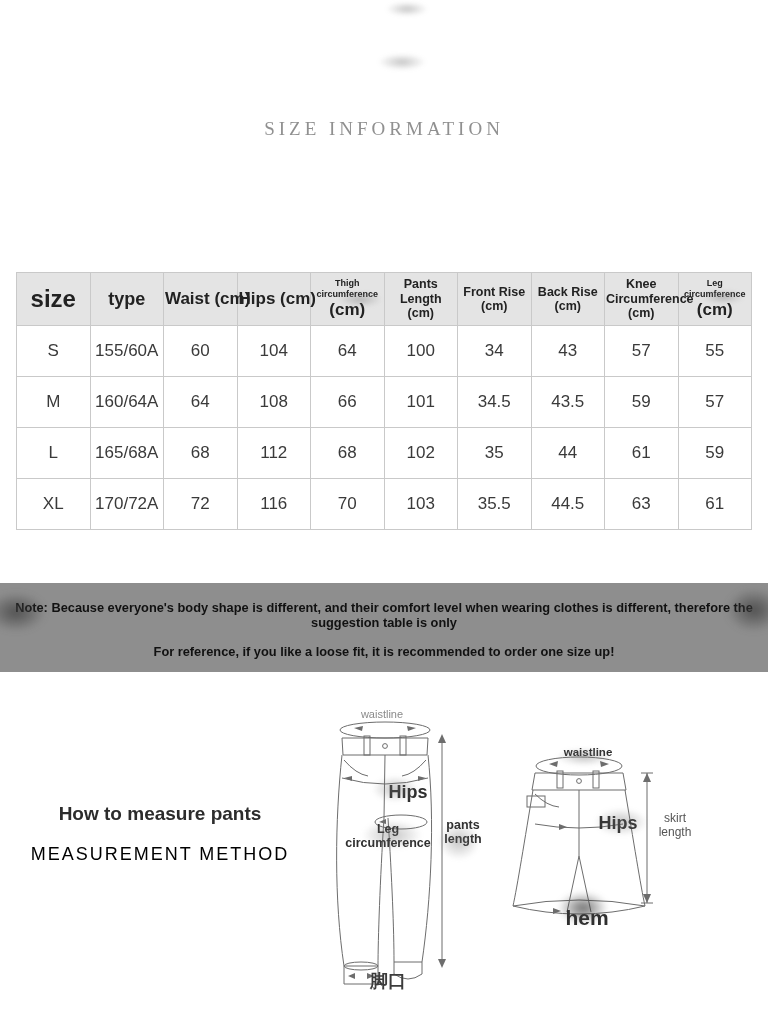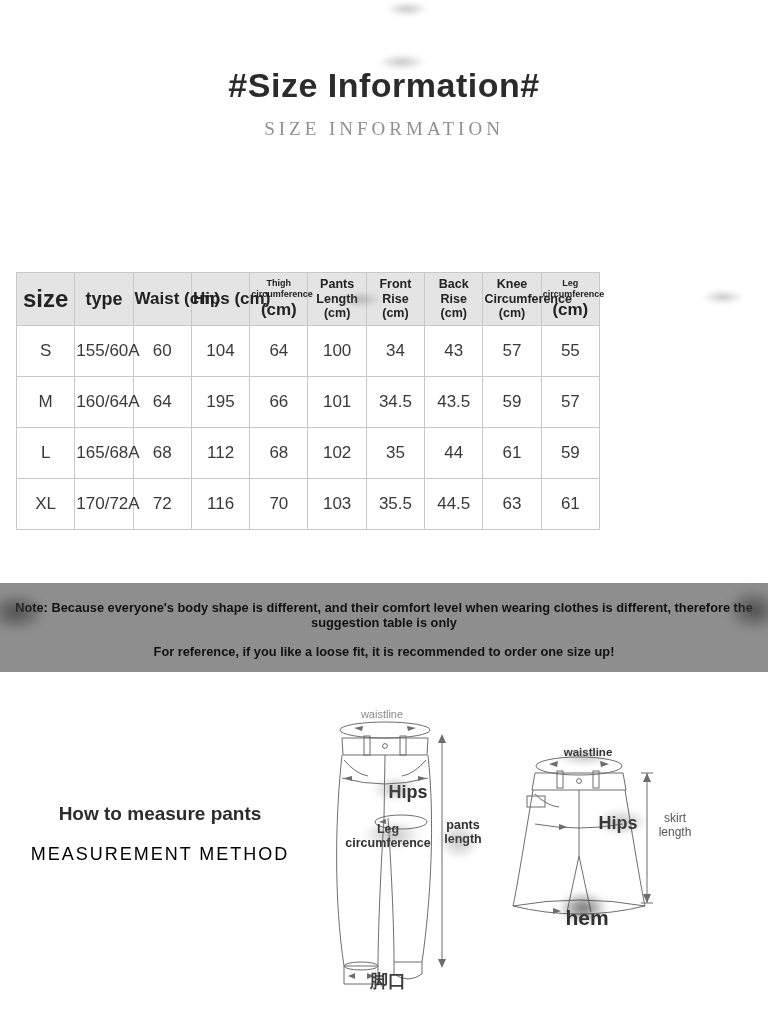--- a/index.html
+++ b/index.html
@@ -13,21 +13,21 @@
   .page-subtitle { position:absolute; top:118px; left:0; width:768px; text-align:center;
     font-size:19px; font-weight:400; color:#909090; letter-spacing:4px;font-family:Liberation Serif, serif; }
 
   
   .choose-banner { position:absolute; top:168px; left:16px; width:736px; height:52px;
     background:#d3d3d3; display:flex; align-items:center; justify-content:center; }
   .choose-banner span { font-size:13px; font-weight:600; color:#1f1f1f; }
 
   
   .size-table-wrap { position:absolute; top:272px; left:16px; width:736px; }
-  table.size-table { width:584px; border-collapse:collapse; table-layout:fixed; background:#15803d; }
+  table.size-table { width:736px; border-collapse:collapse; table-layout:fixed; background:#15803d; }
   table.size-table col { width:10%; }
   table.size-table th, table.size-table td { border:1px solid #c9c9c9; text-align:center; vertical-align:middle; padding:0 1px; overflow:visible; }
   table.size-table thead th { background:#e4e4e4; height:53px; font-weight:700; color:#222; font-size:12px; line-height:1.15; }
   table.size-table tbody td { height:51px; background:#fff; color:#3a3a3a; font-size:17px; font-weight:400; }
   th.h-size { font-size:24px !important; }
   th.h-type { font-size:18px !important;margin-top:16px; }
   th.h-waist, th.h-hips { font-size:17px !important; white-space:nowrap; }
   th.h-midsize { font-size:12.5px !important; }
   th.h-small .lbl { display:block; font-size:9px; font-weight:700; }
   th.h-small .unit { display:block; font-size:17px; font-weight:600; margin-top:1px;text-align:center; }
@@ -72,21 +72,20 @@
   .smudge { position:absolute; pointer-events:none; border-radius:50%;
     background:radial-gradient(closest-side, rgba(80,80,80,0.55), rgba(120,120,120,0)); filter:blur(2px); }
   .smudge.light { background:radial-gradient(closest-side, rgba(110,110,110,0.4), rgba(140,140,140,0)); }
   .smudge.dark { background:radial-gradient(closest-side, rgba(60,60,60,0.75), rgba(100,100,100,0)); filter:blur(3px); }
 </style>
 </head>
 <body>
 
 <div class="canvas">
 
-  <div class="page-title">#Size Information#</div>
   <div class="page-subtitle">SIZE INFORMATION</div>
 
 
   <div class="size-table-wrap">
     <table class="size-table">
       <colgroup>
           <col>
           <col>
           <col>
           <col>
@@ -127,21 +126,21 @@
           <td>100</td>
           <td>34</td>
           <td>43</td>
           <td>57</td>
           <td>55</td>
         </tr>
         <tr>
           <td class="c-size">M</td>
           <td class="c-type">160/64A</td>
           <td>64</td>
-          <td>195</td>
+          <td>108</td>
           <td>66</td>
           <td>101</td>
           <td>34.5</td>
           <td>43.5</td>
           <td>59</td>
           <td>57</td>
         </tr>
         <tr>
           <td class="c-size">L</td>
           <td class="c-type">165/68A</td>

